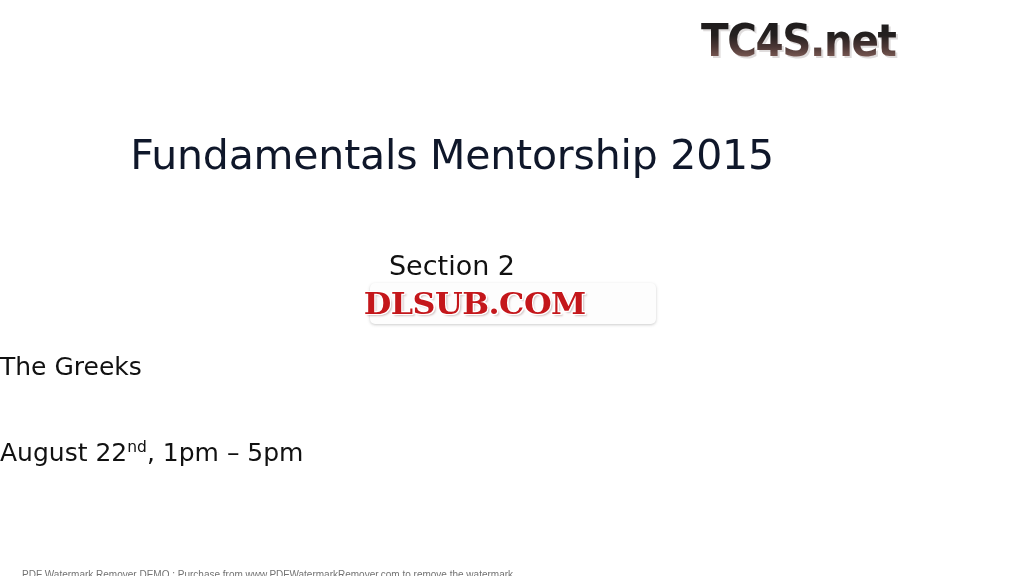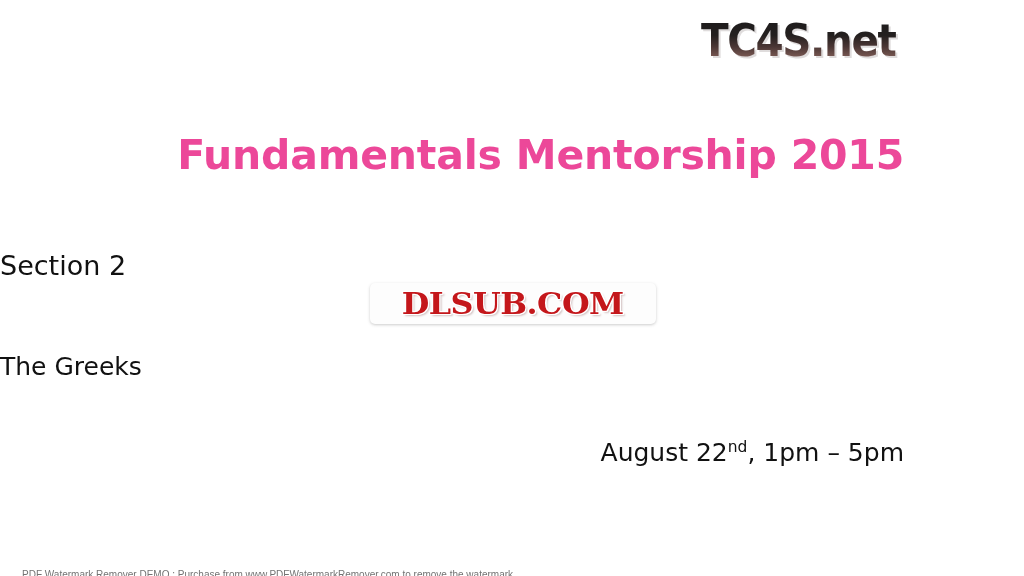--- a/index.html
+++ b/index.html
@@ -63,34 +63,35 @@
     white-space: nowrap;
     user-select: none;
   }
 
   
   .slide-title {
     position: absolute;
     left: 0;
     right: 0;
     top: 86px;
-    text-align: right;
-    font-family: "DejaVu Sans", sans-serif;
-    font-weight: bold;
+    text-align: center;
+    font-family: "DejaVu Sans", sans-serif;
+    font-weight: normal;
     font-size: 41px;
     line-height: 52px;
-    color: #ec4899;
+    color: #0f172a;
     letter-spacing: -0.2px;
   }
 
   .section-label {
     position: absolute;
     left: 0;
     right: 0;
     top: 233px;
+    text-align: center;
     font-family: "DejaVu Sans", sans-serif;
     font-weight: normal;
     font-size: 27px;
     line-height: 34px;
     color: #111111;
   }
 
   .subject-label {
     position: absolute;
     left: 0;
@@ -101,21 +102,21 @@
     font-size: 25px;
     line-height: 32px;
     color: #111111;
   }
 
   .datetime-label {
     position: absolute;
     left: 0;
     right: 0;
     top: 420px;
-    text-align: right;
+    text-align: left;
     font-family: "DejaVu Sans", sans-serif;
     font-weight: normal;
     font-size: 25px;
     line-height: 34px;
     color: #111111;
   }
   .datetime-label sup {
     font-size: 0.62em;
     vertical-align: 0.55em;
     line-height: 0;
@@ -126,21 +127,20 @@
     position: absolute;
     left: 370px;
     top: 267px;
     width: 286px;
     height: 41px;
     background: #fdfdfd;
     border-radius: 5px;
     box-shadow: 0 1px 3px rgba(120,120,120,0.38);
     display: flex;
     align-items: center;
-    justify-content: center;
     user-select: none;
   }
   .dlsub-text {
     font-family: "DejaVu Serif", serif;
     font-weight: bold;
     font-size: 30px;
     line-height: 30px;
     letter-spacing: -0.5px;
     transform: scaleX(1.06);
     color: #c4171b;

